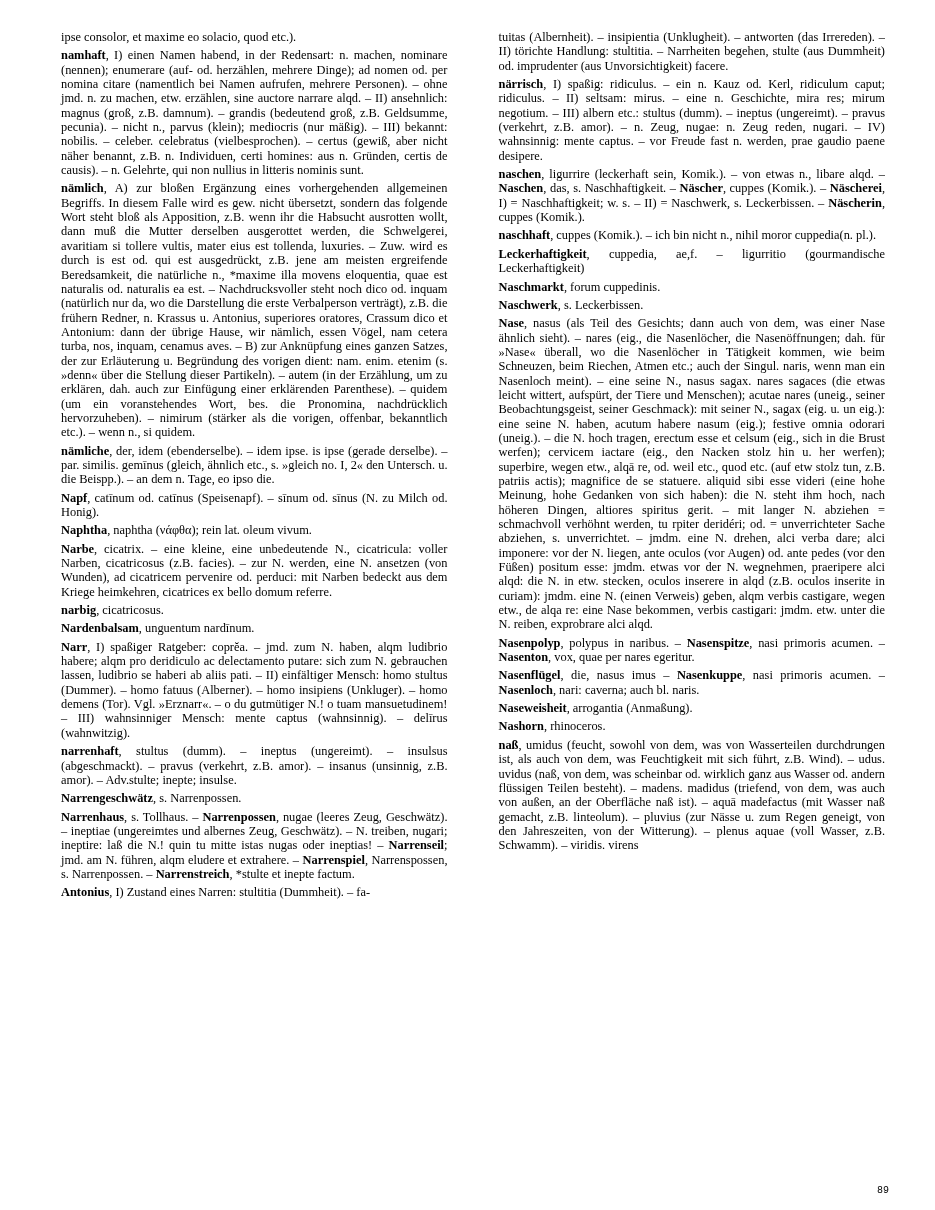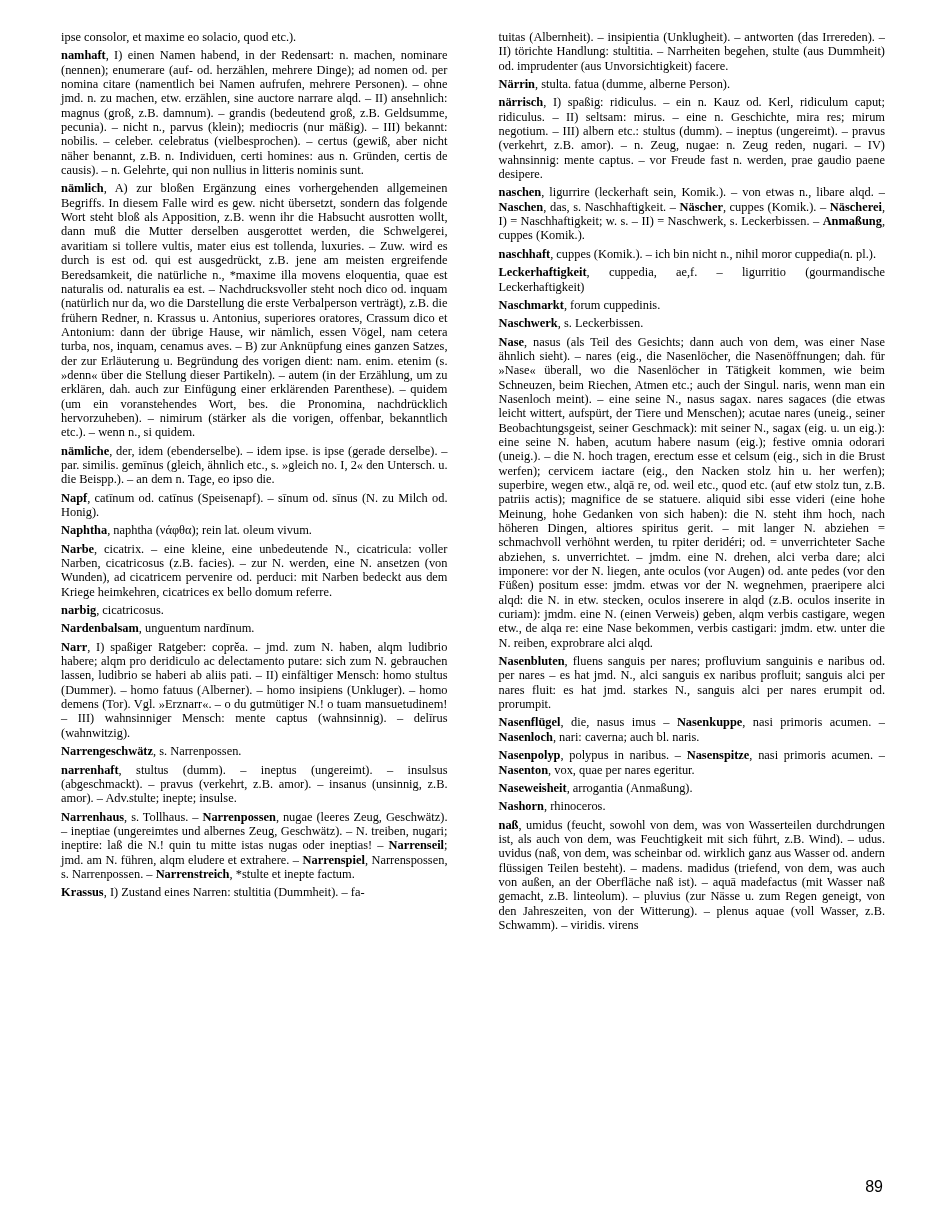--- a/index.html
+++ b/index.html
@@ -40,61 +40,59 @@
   .entry {
     margin: 0;
   }
   .hang {
     padding-left: 11px;
     text-indent: -11px;
   }
   b { font-weight: bold; }
   .folio {
     position: absolute;
-    right: 52px;
+    right: 46px;
     bottom: 14px;
-    font-size: 16px;
-    font-family: Liberation Sans, sans-serif;
+    font-size: 10px;
+    font-family: Liberation Mono, monospace;
   }
 </style>
 </head>
 <body>
 
 <div class="page">
   <div class="columns">
 
     <div class="col" id="left-col">
         <p class="entry hang">ipse consolor, et maxime eo solacio, quod etc.).</p>
         <p class="entry hang"><b>namhaft</b>, I) einen Namen habend, in der Redensart: n. machen, nominare (nennen); enumerare (auf- od. herzählen, mehrere Dinge); ad nomen od. per nomina citare (namentlich bei Namen aufrufen, mehrere Personen). – ohne jmd. n. zu machen, etw. erzählen, sine auctore narrare alqd. – II) ansehnlich: magnus (groß, z.B. damnum). – grandis (bedeutend groß, z.B. Geldsumme, pecunia). – nicht n., parvus (klein); mediocris (nur mäßig). – III) bekannt: nobilis. – celeber. celebratus (vielbesprochen). – certus (gewiß, aber nicht näher benannt, z.B. n. Individuen, certi homines: aus n. Gründen, certis de causis). – n. Gelehrte, qui non nullius in litteris nominis sunt.</p>
         <p class="entry hang"><b>nämlich</b>, A) zur bloßen Ergänzung eines vorhergehenden allgemeinen Begriffs. In diesem Falle wird es gew. nicht übersetzt, sondern das folgende Wort steht bloß als Apposition, z.B. wenn ihr die Habsucht ausrotten wollt, dann muß die Mutter derselben ausgerottet werden, die Schwelgerei, avaritiam si tollere vultis, mater eius est tollenda, luxuries. – Zuw. wird es durch is est od. qui est ausgedrückt, z.B. jene am meisten ergreifende Beredsamkeit, die natürliche n., *maxime illa movens eloquentia, quae est naturalis od. naturalis ea est. – Nachdrucksvoller steht noch dico od. inquam (natürlich nur da, wo die Darstellung die erste Verbalperson verträgt), z.B. die frühern Redner, n. Krassus u. Antonius, superiores oratores, Crassum dico et Antonium: dann der übrige Hause, wir nämlich, essen Vögel, nam cetera turba, nos, inquam, cenamus aves. – B) zur Anknüpfung eines ganzen Satzes, der zur Erläuterung u. Begründung des vorigen dient: nam. enim. etenim (s. »denn« über die Stellung dieser Partikeln). – autem (in der Erzählung, um zu erklären, dah. auch zur Einfügung einer erklärenden Parenthese). – quidem (um ein voranstehendes Wort, bes. die Pronomina, nachdrücklich hervorzuheben). – nimirum (stärker als die vorigen, offenbar, bekanntlich etc.). – wenn n., si quidem.</p>
         <p class="entry hang"><b>nämliche</b>, der, idem (ebenderselbe). – idem ipse. is ipse (gerade derselbe). – par. similis. gemīnus (gleich, ähnlich etc., s. »gleich no. I, 2« den Untersch. u. die Beispp.). – an dem n. Tage, eo ipso die.</p>
         <p class="entry hang"><b>Napf</b>, catīnum od. catīnus (Speisenapf). – sīnum od. sīnus (N. zu Milch od. Honig).</p>
         <p class="entry hang"><b>Naphtha</b>, naphtha (νάφθα); rein lat. oleum vivum.</p>
         <p class="entry hang"><b>Narbe</b>, cicatrix. – eine kleine, eine unbedeutende N., cicatricula: voller Narben, cicatricosus (z.B. facies). – zur N. werden, eine N. ansetzen (von Wunden), ad cicatricem pervenire od. perduci: mit Narben bedeckt aus dem Kriege heimkehren, cicatrices ex bello domum referre.</p>
         <p class="entry hang"><b>narbig</b>, cicatricosus.</p>
         <p class="entry hang"><b>Nardenbalsam</b>, unguentum nardīnum.</p>
         <p class="entry hang"><b>Narr</b>, I) spaßiger Ratgeber: coprĕa. – jmd. zum N. haben, alqm ludibrio habere; alqm pro deridiculo ac delectamento putare: sich zum N. gebrauchen lassen, ludibrio se haberi ab aliis pati. – II) einfältiger Mensch: homo stultus (Dummer). – homo fatuus (Alberner). – homo insipiens (Unkluger). – homo demens (Tor). Vgl. »Erznarr«. – o du gutmütiger N.! o tuam mansuetudinem! – III) wahnsinniger Mensch: mente captus (wahnsinnig). – delīrus (wahnwitzig).</p>
+        <p class="entry hang"><b>narrenhaft</b>, stultus (dumm). – ineptus (ungereimt). – insulsus (abgeschmackt). – pravus (verkehrt, z.B. amor). – insanus (unsinnig, z.B. amor). – Adv.stulte; inepte; insulse.</p>
         <p class="entry hang"><b>Narrengeschwätz</b>, s. Narrenpossen.</p>
-        <p class="entry hang"><b>narrenhaft</b>, stultus (dumm). – ineptus (ungereimt). – insulsus (abgeschmackt). – pravus (verkehrt, z.B. amor). – insanus (unsinnig, z.B. amor). – Adv.stulte; inepte; insulse.</p>
         <p class="entry hang"><b>Narrenhaus</b>, s. Tollhaus. – <b>Narrenpossen</b>, nugae (leeres Zeug, Geschwätz). – ineptiae (ungereimtes und albernes Zeug, Geschwätz). – N. treiben, nugari; ineptire: laß die N.! quin tu mitte istas nugas oder ineptias! – <b>Narrenseil</b>; jmd. am N. führen, alqm eludere et extrahere. – <b>Narrenspiel</b>, Narrenspossen, s. Narrenpossen. – <b>Narrenstreich</b>, *stulte et inepte factum.</p>
-        <p class="entry hang"><b>Krassus</b>, I) Zustand eines Narren: stultitia (Dummheit). – fa-</p>
+        <p class="entry hang"><b>Antonius</b>, I) Zustand eines Narren: stultitia (Dummheit). – fa-</p>
       </div>
     <div class="col" id="right-col">
         <p class="entry hang">tuitas (Albernheit). – insipientia (Unklugheit). – antworten (das Irrereden). – II) törichte Handlung: stultitia. – Narrheiten begehen, stulte (aus Dummheit) od. imprudenter (aus Unvorsichtigkeit) facere.</p>
-        <p class="entry hang"><b>Närrin</b>, stulta. fatua (dumme, alberne Person).</p>
         <p class="entry hang"><b>närrisch</b>, I) spaßig: ridiculus. – ein n. Kauz od. Kerl, ridiculum caput; ridiculus. – II) seltsam: mirus. – eine n. Geschichte, mira res; mirum negotium. – III) albern etc.: stultus (dumm). – ineptus (ungereimt). – pravus (verkehrt, z.B. amor). – n. Zeug, nugae: n. Zeug reden, nugari. – IV) wahnsinnig: mente captus. – vor Freude fast n. werden, prae gaudio paene desipere.</p>
-        <p class="entry hang"><b>naschen</b>, ligurrire (leckerhaft sein, Komik.). – von etwas n., libare alqd. – <b>Naschen</b>, das, s. Naschhaftigkeit. – <b>Näscher</b>, cuppes (Komik.). – <b>Näscherei</b>, I) = Naschhaftigkeit; w. s. – II) = Naschwerk, s. Leckerbissen. – <b>Anmaßung</b>, cuppes (Komik.).</p>
+        <p class="entry hang"><b>naschen</b>, ligurrire (leckerhaft sein, Komik.). – von etwas n., libare alqd. – <b>Naschen</b>, das, s. Naschhaftigkeit. – <b>Näscher</b>, cuppes (Komik.). – <b>Näscherei</b>, I) = Naschhaftigkeit; w. s. – II) = Naschwerk, s. Leckerbissen. – <b>Näscherin</b>, cuppes (Komik.).</p>
         <p class="entry hang"><b>naschhaft</b>, cuppes (Komik.). – ich bin nicht n., nihil moror cuppedia(n. pl.).</p>
         <p class="entry hang"><b>Leckerhaftigkeit</b>, cuppedia, ae,f. – ligurritio (gourmandische Leckerhaftigkeit)</p>
         <p class="entry hang"><b>Naschmarkt</b>, forum cuppedinis.</p>
         <p class="entry hang"><b>Naschwerk</b>, s. Leckerbissen.</p>
         <p class="entry hang"><b>Nase</b>, nasus (als Teil des Gesichts; dann auch von dem, was einer Nase ähnlich sieht). – nares (eig., die Nasenlöcher, die Nasenöffnungen; dah. für »Nase« überall, wo die Nasenlöcher in Tätigkeit kommen, wie beim Schneuzen, beim Riechen, Atmen etc.; auch der Singul. naris, wenn man ein Nasenloch meint). – eine seine N., nasus sagax. nares sagaces (die etwas leicht wittert, aufspürt, der Tiere und Menschen); acutae nares (uneig., seiner Beobachtungsgeist, seiner Geschmack): mit seiner N., sagax (eig. u. un eig.): eine seine N. haben, acutum habere nasum (eig.); festive omnia odorari (uneig.). – die N. hoch tragen, erectum esse et celsum (eig., sich in die Brust werfen); cervicem iactare (eig., den Nacken stolz hin u. her werfen); superbire, wegen etw., alqā re, od. weil etc., quod etc. (auf etw stolz tun, z.B. patriis actis); magnifice de se statuere. aliquid sibi esse videri (eine hohe Meinung, hohe Gedanken von sich haben): die N. steht ihm hoch, nach höheren Dingen, altiores spiritus gerit. – mit langer N. abziehen = schmachvoll verhöhnt werden, tu rpiter deridéri; od. = unverrichteter Sache abziehen, s. unverrichtet. – jmdm. eine N. drehen, alci verba dare; alci imponere: vor der N. liegen, ante oculos (vor Augen) od. ante pedes (vor den Füßen) positum esse: jmdm. etwas vor der N. wegnehmen, praeripere alci alqd: die N. in etw. stecken, oculos inserere in alqd (z.B. oculos inserite in curiam): jmdm. eine N. (einen Verweis) geben, alqm verbis castigare, wegen etw., de alqa re: eine Nase bekommen, verbis castigari: jmdm. etw. unter die N. reiben, exprobrare alci alqd.</p>
-        <p class="entry hang"><b>Nasenbluten</b>, fluens sanguis per nares; profluvium sanguinis e naribus od. per nares – es hat jmd. N., alci sanguis ex naribus profluit; sanguis alci per nares fluit: es hat jmd. starkes N., sanguis alci per nares erumpit od. prorumpit.</p>
+        <p class="entry hang"><b>Nasenpolyp</b>, polypus in naribus. – <b>Nasenspitze</b>, nasi primoris acumen. – <b>Nasenton</b>, vox, quae per nares egeritur.</p>
         <p class="entry hang"><b>Nasenflügel</b>, die, nasus imus – <b>Nasenkuppe</b>, nasi primoris acumen. – <b>Nasenloch</b>, nari: caverna; auch bl. naris.</p>
-        <p class="entry hang"><b>Nasenpolyp</b>, polypus in naribus. – <b>Nasenspitze</b>, nasi primoris acumen. – <b>Nasenton</b>, vox, quae per nares egeritur.</p>
         <p class="entry hang"><b>Naseweisheit</b>, arrogantia (Anmaßung).</p>
         <p class="entry hang"><b>Nashorn</b>, rhinoceros.</p>
         <p class="entry hang"><b>naß</b>, umidus (feucht, sowohl von dem, was von Wasserteilen durchdrungen ist, als auch von dem, was Feuchtigkeit mit sich führt, z.B. Wind). – udus. uvidus (naß, von dem, was scheinbar od. wirklich ganz aus Wasser od. andern flüssigen Teilen besteht). – madens. madidus (triefend, von dem, was auch von außen, an der Oberfläche naß ist). – aquā madefactus (mit Wasser naß gemacht, z.B. linteolum). – pluvius (zur Nässe u. zum Regen geneigt, von den Jahreszeiten, von der Witterung). – plenus aquae (voll Wasser, z.B. Schwamm). – viridis. virens</p>
       </div>
 
   </div>
   <div class="folio">89</div>
 </div>
 
 </body></html>

